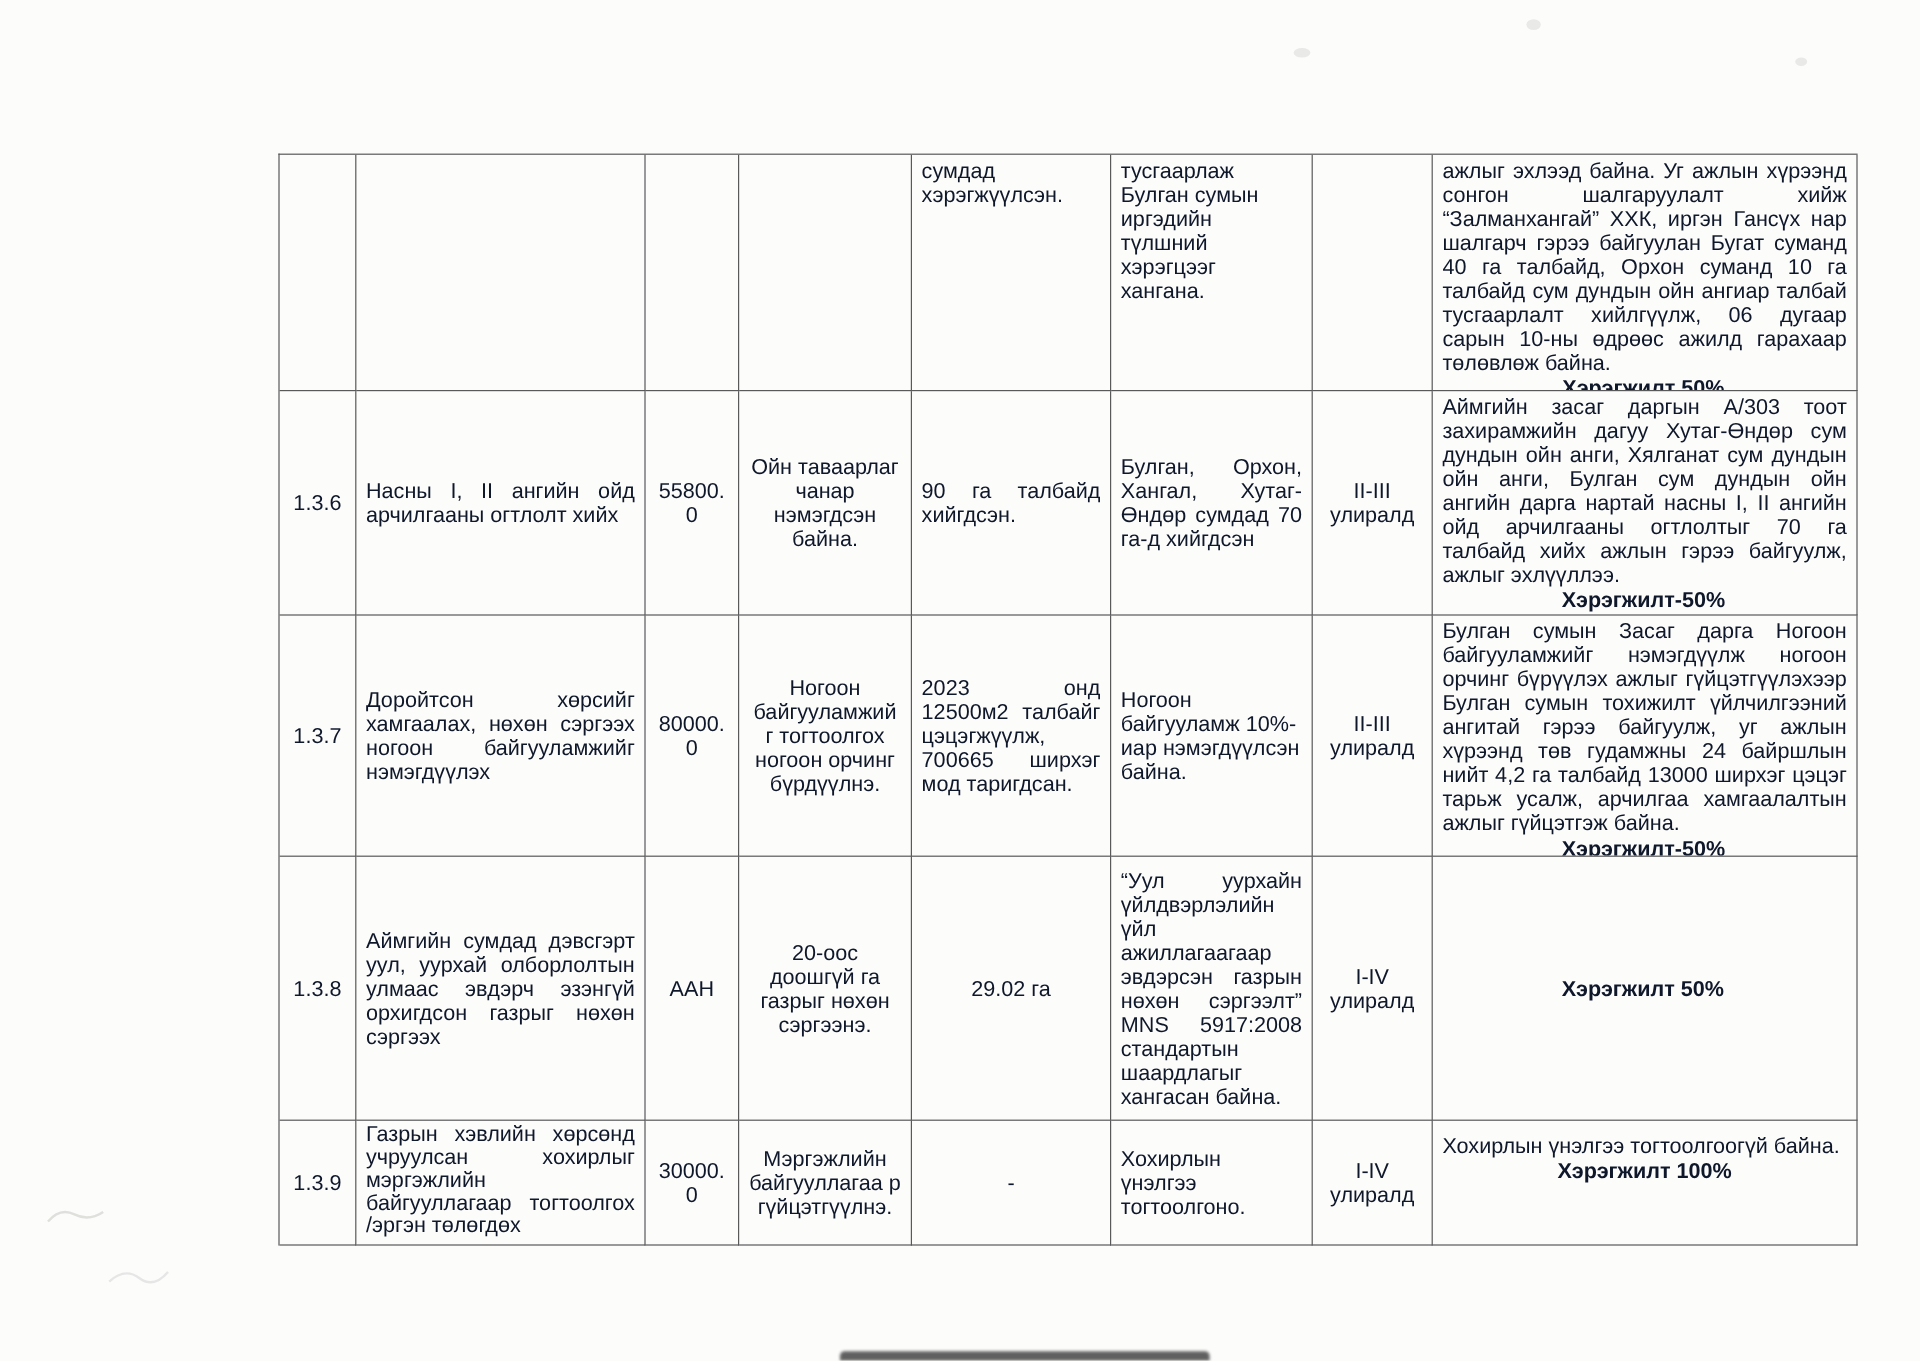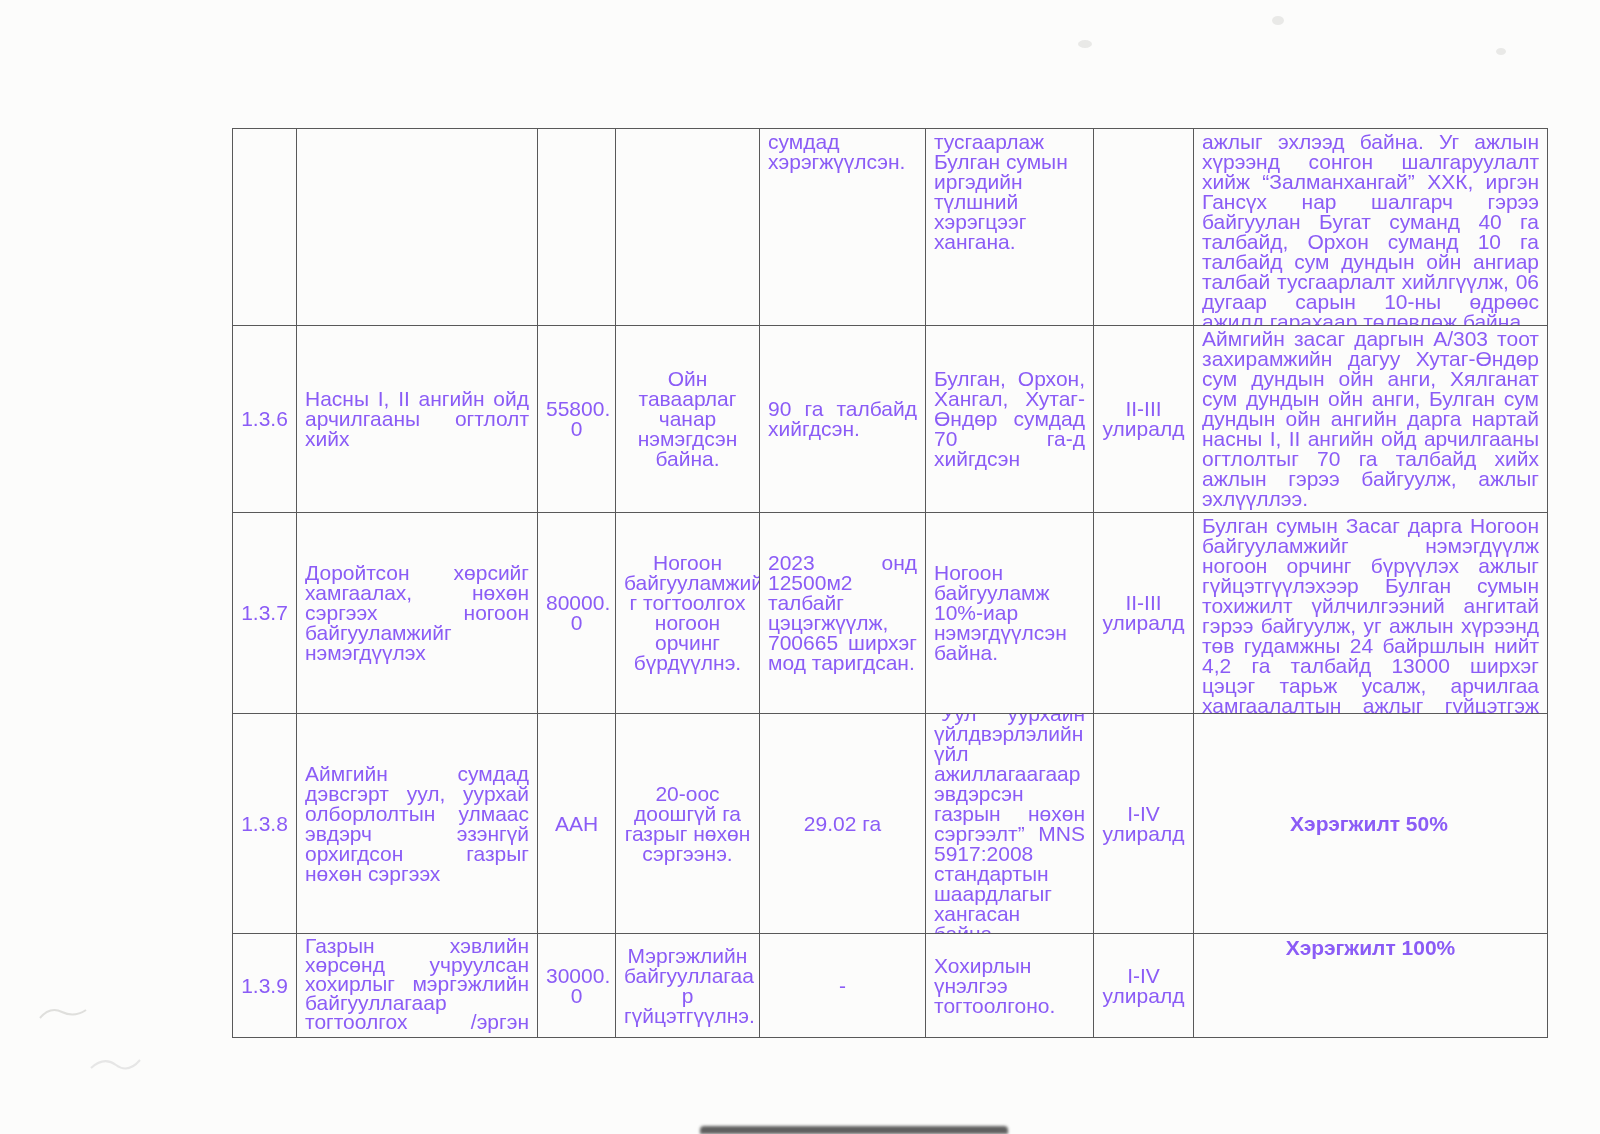--- a/index.html
+++ b/index.html
@@ -19,22 +19,22 @@
     border-left:1px solid #595959;
     background:transparent;
   }
   .row{display:contents;}
   .cell{
     border-right:1px solid #595959;
     border-bottom:1px solid #595959;
     padding:3px 8px;
     display:flex;flex-direction:column;justify-content:center;
     overflow:hidden;
-    font-size:21px;line-height:20px;
-    color:#8b5cf6;
+    font-size:18px;line-height:20px;
+    color:#0f172a;
   }
   .vt{justify-content:flex-start;}
   .hc{text-align:center;}
   .hj{text-align:justify;}
   .tight{line-height:19px;padding-top:2px;padding-bottom:2px;}
   .pad-res{padding:6px 15px 6px 14px;}
   .res-body{margin:0;}
   .status{font-weight:700;text-align:center;padding-right:2px;margin-top:1px;white-space:nowrap;}
   .status.ctr{text-align:center;padding-right:0;}
   .r9-body{padding-top:8px;}
@@ -108,20 +108,21 @@
 
   <div class="row">
     <div class="cell hc">1.3.9</div>
     <div class="cell vt hj tight">Газрын хэвлийн хөрсөнд учруулсан хохирлыг мэргэжлийн байгууллагаар тогтоолгох /эргэн төлөгдөх</div>
     <div class="cell hc">30000. 0</div>
     <div class="cell hc">Мэргэжлийн байгууллагаа р гүйцэтгүүлнэ.</div>
     <div class="cell hc">-</div>
     <div class="cell">Хохирлын үнэлгээ тогтоолгоно.</div>
     <div class="cell hc">I-IV улиралд</div>
     <div class="cell vt">
+      <p class="res-body r9-body">Хохирлын үнэлгээ тогтоолгоогүй байна.</p>
       <span class="status ctr">Хэрэгжилт 100%</span>
     </div>
   </div>
 
 </div>
 
 <div class="smudge-bottom"></div>
 <svg class="pencil" style="left:34px;top:998px;" width="60" height="30" viewBox="0 0 60 30">
   <path d="M6 20 Q 16 8, 28 14 T 52 12" stroke="#c6c6c3" stroke-width="2" fill="none" opacity="0.55"></path>
 </svg>

